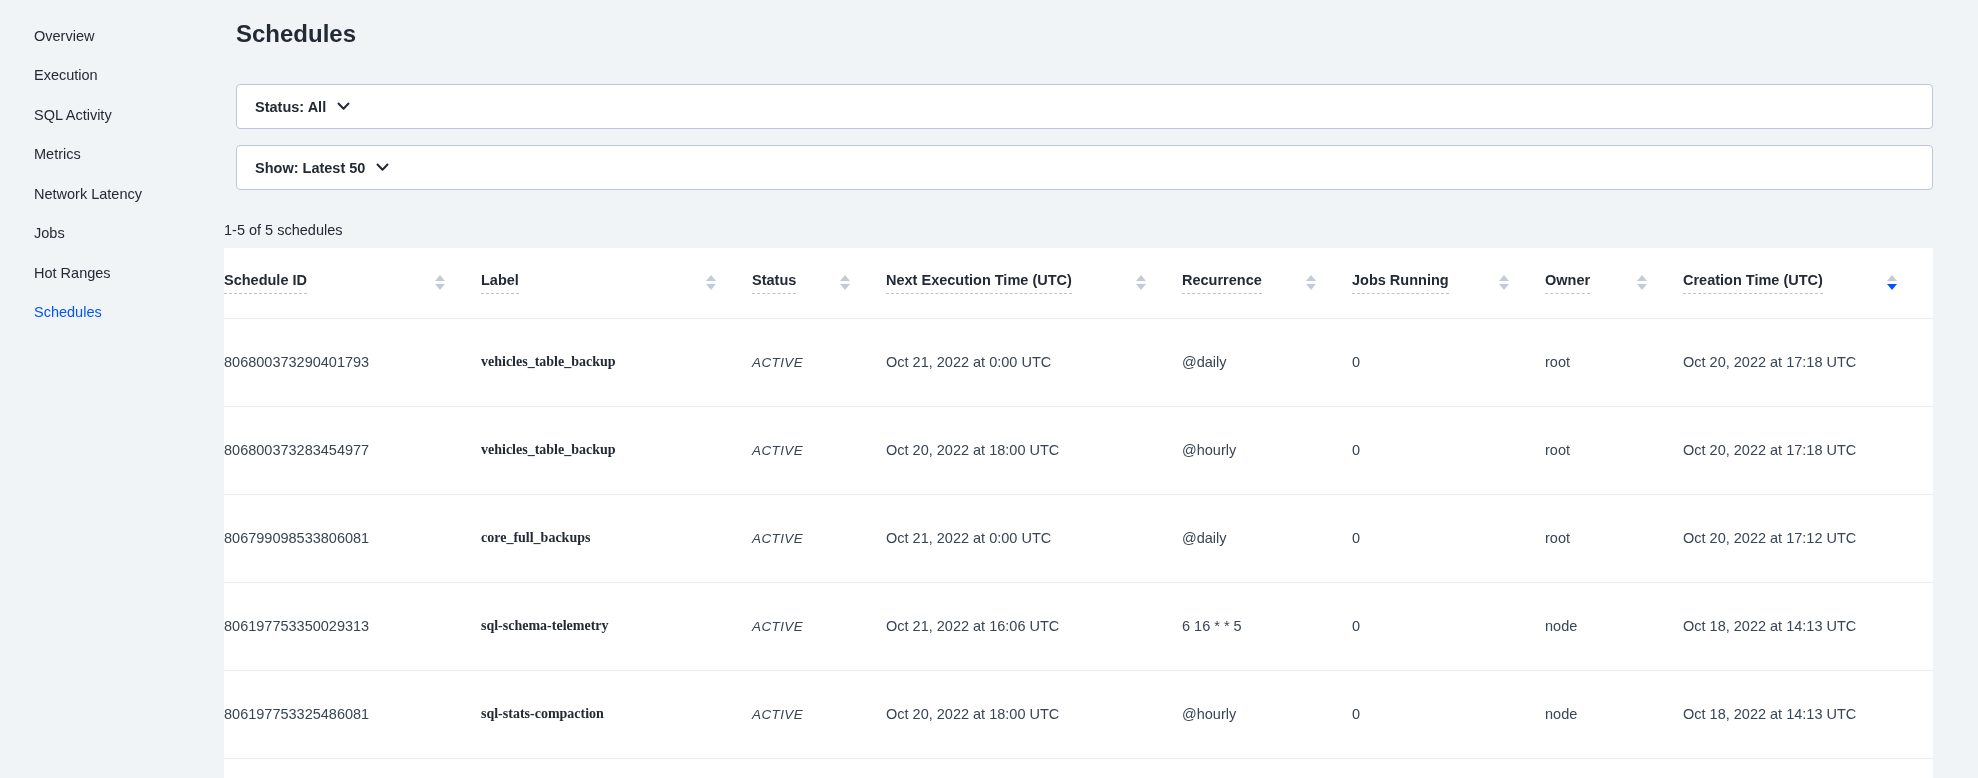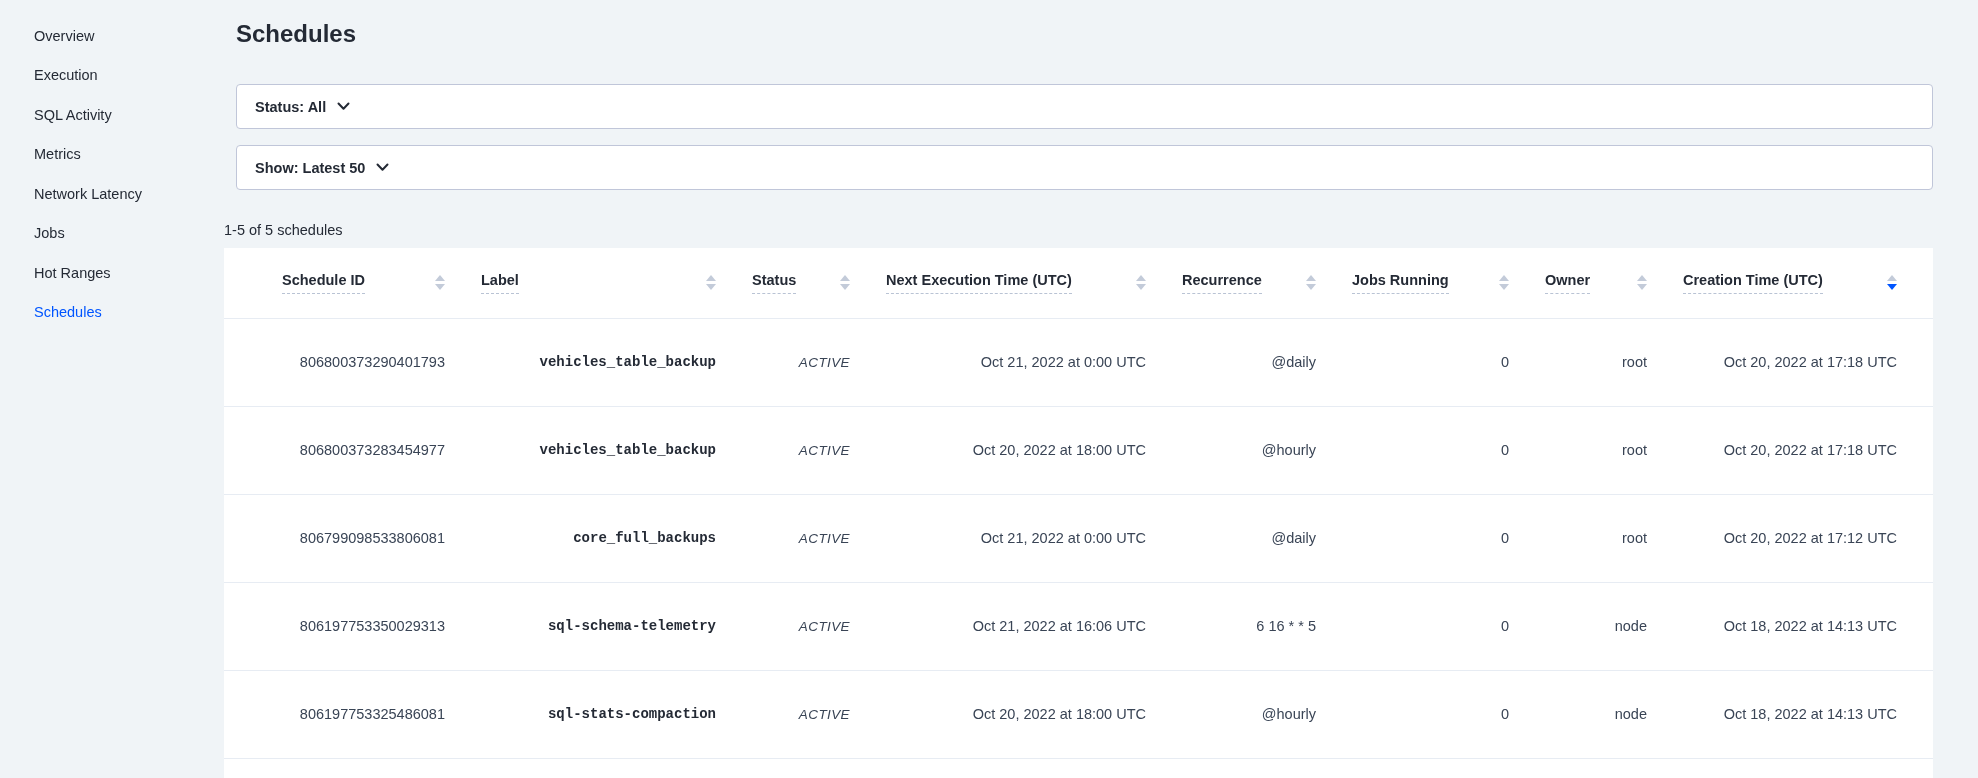--- a/index.html
+++ b/index.html
@@ -49,34 +49,34 @@
   .results-count{margin-top:32px;font-size:14.5px;color:var(--text-primary);height:20px;}
 
   
   .card{
     margin-top:6px;background:var(--card-bg);
     padding-bottom:22px;min-height:510px;
   }
   table{width:100%;border-collapse:collapse;table-layout:fixed;}
   th,td{text-align:left;vertical-align:middle;border-bottom:1px solid var(--divider);}
   th{height:70px;padding:0 36px 0 0;}
-  td{height:88px;padding:0 36px 0 0;font-size:14.5px;color:var(--text-secondary);text-align:right;}
-  th:first-child,td:first-child{padding-left:58px;}
+  td{height:88px;padding:0 36px 0 0;font-size:14.5px;color:var(--text-secondary);}
+  th:first-child,td:first-child{}
   .th-inner{display:flex;align-items:center;justify-content:space-between;}
   .th-label{
     font-size:14.5px;font-weight:700;color:var(--text-primary);
     border-bottom:1.5px dashed var(--dash);padding-bottom:5px;
   }
   .sort-icon{display:inline-flex;flex-direction:column;gap:3px;cursor:pointer;flex-shrink:0;margin-left:10px;}
   .tri{width:0;height:0;border-left:5px solid transparent;border-right:5px solid transparent;}
   .tri-up{border-bottom:6px solid var(--sort-gray);}
   .tri-down{border-top:6px solid var(--sort-gray);}
   .tri-down.sort-active{border-top-color:var(--accent);}
   .cell-label{
-    font-family:Liberation Mono, monospace;font-weight:700;
+    font-family:Liberation Serif, serif;font-weight:700;
     font-size:14px;color:var(--text-primary);
   }
   .cell-status{font-size:13.5px;letter-spacing:0.4px;font-style:italic;}
   .cell-id{color:var(--text-secondary);}
 </style>
 </head>
 <body>
 
 <div class="layout">
 

